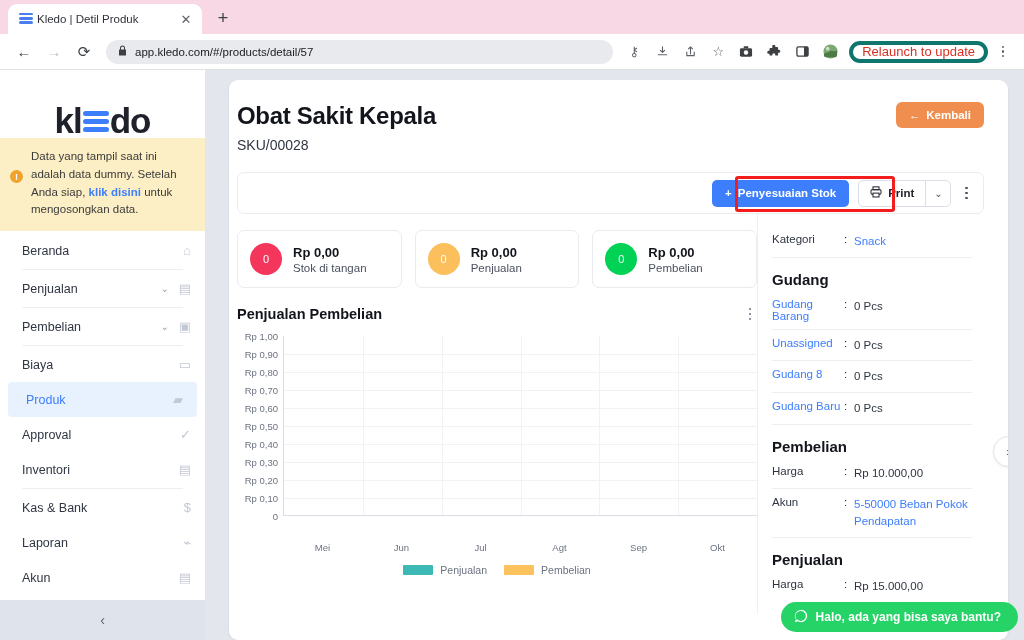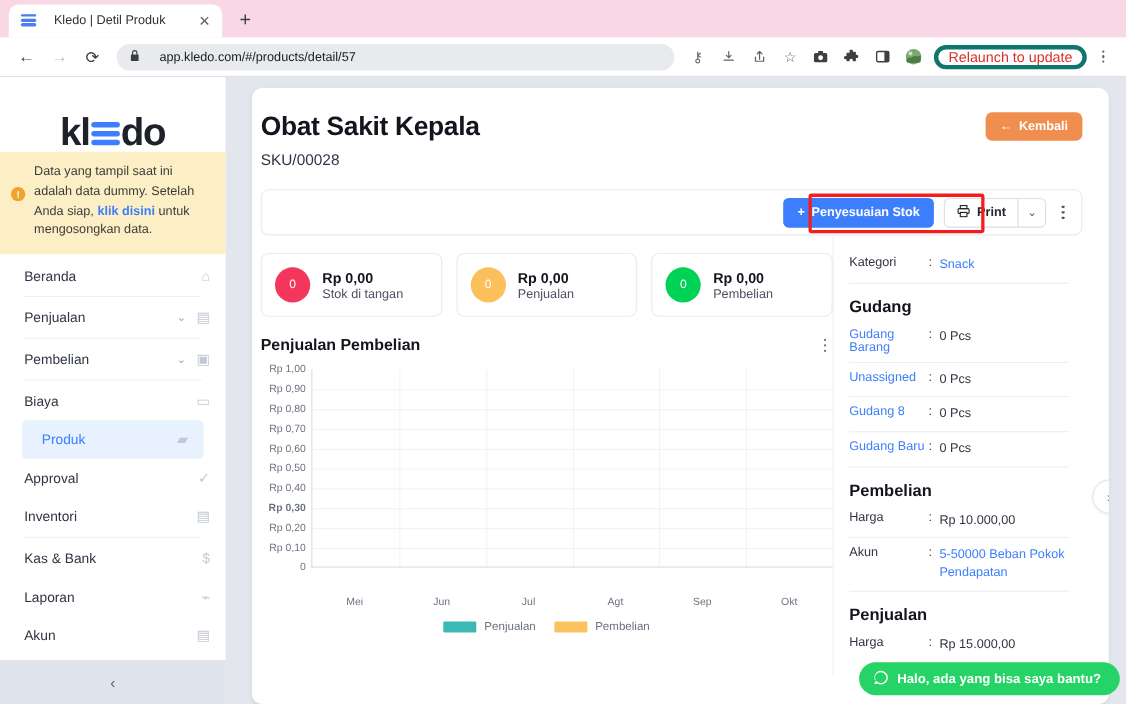--- a/index.html
+++ b/index.html
@@ -10,21 +10,21 @@
   }
 
   
   .browser { width: 1024px; height: 640px; position: relative; }
 
   .tabstrip {
     height: 34px; background: #f9d8e6; display: flex; align-items: flex-end;
     padding-left: 8px; position: relative;
   }
   .tab {
-    display: flex; align-items: center; gap: 16px;
+    display: flex; align-items: center; gap: 4px;
     height: 30px; width: 194px; background: #ffffff;
     border-radius: 9px 9px 0 0; padding: 0 8px 0 11px;
     position: relative;
   }
   .tab-favicon { width: 14px; height: 14px; flex: 0 0 14px; position: relative; }
   .tab-favicon i {
     position: absolute; left: 0; width: 14px; height: 2.4px;
     background: #4a7df0; border-radius: 2px;
   }
   .tab-favicon i:nth-child(1) { top: 1px; }
@@ -49,21 +49,21 @@
     height: 36px; background: #ffffff; display: flex; align-items: center;
     padding: 0 10px; gap: 2px; border-bottom: 1px solid #dfe1e5;
   }
   .nav-btn {
     width: 28px; height: 28px; display: flex; align-items: center;
     justify-content: center; border-radius: 50%; color: #3c4043; font-size: 15px;
   }
   .nav-btn.fwd { color: #bdc1c6; }
   .omnibox {
     flex: 1; height: 24px; background: #e8eaed; border-radius: 13px;
-    display: flex; align-items: center; padding: 0 12px; gap: 18px;
+    display: flex; align-items: center; padding: 0 12px; gap: 8px;
     margin: 0 6px 0 6px;
   }
   .omnibox .lock { font-size: 10px; color: #3c4043; }
   .omni-url { font-size: 11.5px; color: #202124; white-space: nowrap; }
   .tb-icons { display: flex; align-items: center; gap: 2px; }
   .tb-ico {
     width: 26px; height: 26px; display: flex; align-items: center;
     justify-content: center; color: #5f6368; font-size: 13px;
   }
   .relaunch {
@@ -112,21 +112,21 @@
   .notice-text a { color: #3d7efc; text-decoration: none; font-weight: bold; }
 
   .nav { flex: 1; overflow: hidden; padding-top: 2px; }
   .nav-item {
     height: 35px; display: flex; align-items: center; padding: 0 14px 0 22px;
     font-size: 12.5px; color: #2f3542; position: relative; gap: 6px;
   }
   .nav-item .label { flex: 1; }
   .nav-item .chev { color: #9aa2b1; font-size: 10px; }
   .nav-item .nico { color: #c2c8d4; font-size: 13px; width: 16px; text-align: right; }
-  .nav-item.active { background: #e8f1fe; border-radius: 4px; margin: 0 20px; padding-left: 18px; justify-content: center; }
+  .nav-item.active { background: #e8f1fe; border-radius: 4px; margin: 0 8px; padding-left: 18px; justify-content: center; }
   .nav-item.active .label { color: #3d7efc; }
   .nav-sep { height: 1px; background: #eceff3; margin: 1px 22px; }
 
   .collapse-bar {
     height: 40px; background: #dfe3ec; display: flex; align-items: center;
     justify-content: center; color: #5b6476; font-size: 14px;
   }
 
   
   .main { flex: 1; height: 570px; position: relative; padding: 10px 16px 0 24px; }
@@ -475,21 +475,21 @@
 
               <div class="plot">
                 <div class="yaxis" id="yaxis">
                     <div class="ylab" style="top: 0px;">Rp 1,00</div>
                     <div class="ylab" style="top: 18px;">Rp 0,90</div>
                     <div class="ylab" style="top: 36px;">Rp 0,80</div>
                     <div class="ylab" style="top: 54px;">Rp 0,70</div>
                     <div class="ylab" style="top: 72px;">Rp 0,60</div>
                     <div class="ylab" style="top: 90px;">Rp 0,50</div>
                     <div class="ylab" style="top: 108px;">Rp 0,40</div>
-                    <div class="ylab" style="top: 126px; font-weight: bold;">Rp 0,30</div>
+                    <div class="ylab" style="top: 126px;">Rp 0,30</div>
                     <div class="ylab" style="top: 144px;">Rp 0,20</div>
                     <div class="ylab" style="top: 162px;">Rp 0,10</div>
                     <div class="ylab" style="top: 180px;">0</div>
                   </div>
                 <div class="grid" id="grid">
                     <div class="h" style="top: 18px;"></div>
                     <div class="h" style="top: 36px;"></div>
                     <div class="h" style="top: 54px;"></div>
                     <div class="h" style="top: 72px;"></div>
                     <div class="h" style="top: 90px;"></div>

